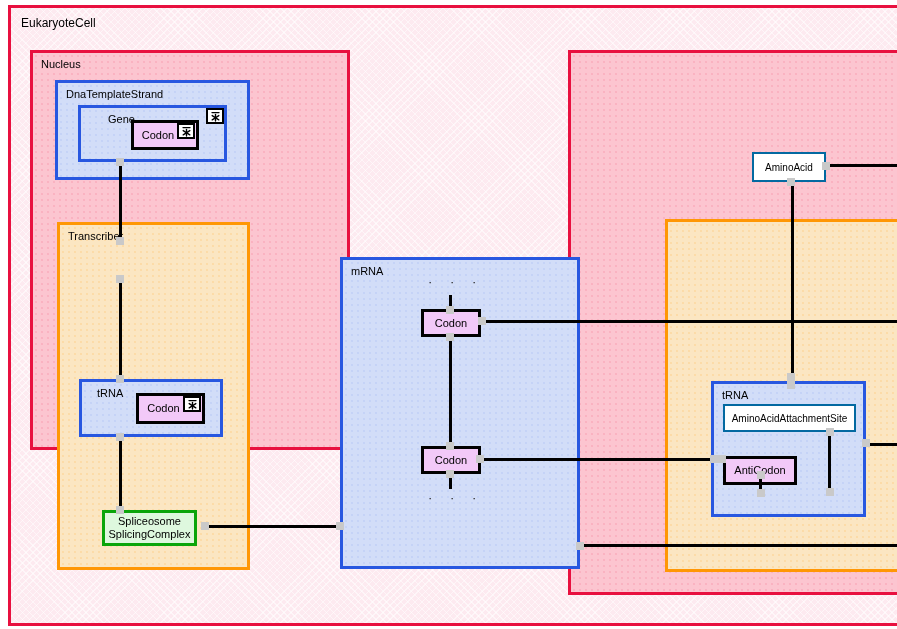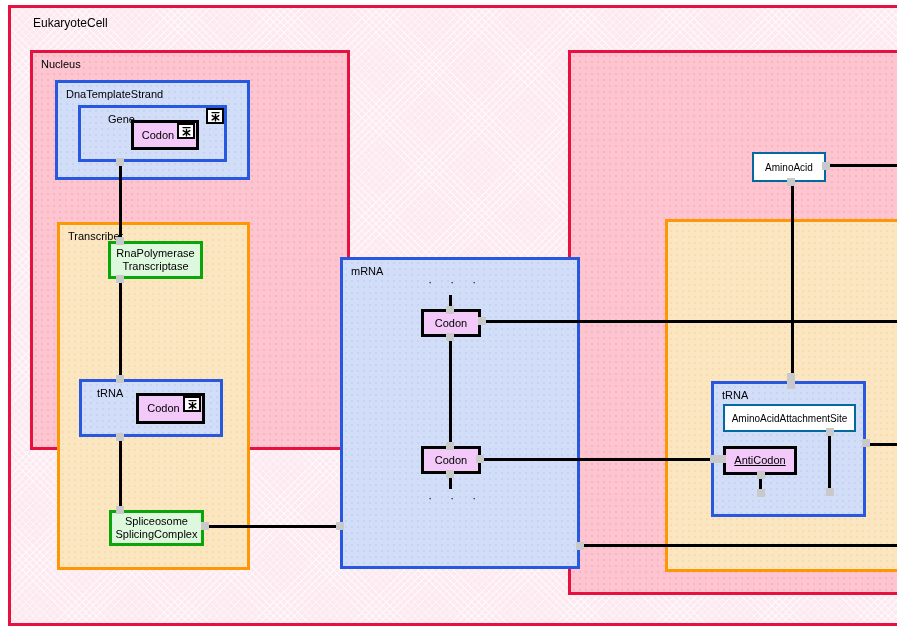--- a/index.html
+++ b/index.html
@@ -21,21 +21,21 @@
     background-size:6px 6px;
   }
   .blue-box{border:3px solid #2857e0;background-color:#d2ddf8;
     background-image:radial-gradient(rgba(40,87,224,0.08) 1px, transparent 1px);background-size:6px 6px;}
   .purple-box{border:3px solid #000000;background-color:#f2c9f8;}
   .green-box{border:3px solid #0aa50a;background-color:#def8de;}
   .orange-box{border:3px solid #ff9705;background-color:#fbe6c2;
     background-image:radial-gradient(rgba(255,151,5,0.14) 1px, transparent 1px);background-size:6px 6px;}
   .white-box{border:2px solid #0369a1;background:#ffffff;}
   .box-title{position:absolute;top:5px;left:8px;font-size:11px;white-space:nowrap;}
-  .cell-title{position:absolute;top:8px;left:22px;font-size:12px;}
+  .cell-title{position:absolute;top:8px;left:10px;font-size:12px;}
   .center-label{display:flex;flex-direction:column;align-items:center;justify-content:center;
     width:100%;height:100%;font-size:11px;line-height:13px;text-align:center;white-space:nowrap;}
   .small-label{font-size:10px;}
   .hline,.vline{position:absolute;background:#000;}
   .hline{height:3px;}
   .vline{width:3px;}
   .nub{position:absolute;width:8px;height:8px;background:#c9c9c9;}
   .nub-tall{width:8px;height:16px;}
   .nub-wide{width:16px;height:8px;}
   .mult-icon{position:absolute;width:18px;height:16px;background:#fff;border:2px solid #000;
@@ -85,44 +85,38 @@
         <line x1="2.2" y1="4.6" x2="8.8" y2="8.8"></line>
         <line x1="8.8" y1="4.6" x2="2.2" y2="8.8"></line>
       </svg>
     </div>
   </div>
 
   <div class="box orange-box" style="left:57px;top:222px;width:193px;height:348px;">
     <div class="box-title">Transcriber</div>
   </div>
 
-  <div class="box green-box" style="left:108px;top:241px;width:95px;height:38px;">
-    <div class="center-label">
-      <span>RnaPolymerase</span>
-      <span>Transcriptase</span>
-    </div>
-  </div>
 
   <div class="box blue-box" style="left:79px;top:379px;width:144px;height:58px;">
     <div class="box-title" style="left:15px;">tRNA</div>
   </div>
 
   <div class="box purple-box" style="left:136px;top:393px;width:69px;height:31px;">
     <div class="center-label" style="padding-right:14px;">Codon</div>
     <div class="mult-icon" style="top:0px;right:1px;">
       <svg width="11" height="11" viewBox="0 0 11 11" stroke="#000" stroke-width="1.4" stroke-linecap="round">
         <line x1="2" y1="1.6" x2="9" y2="1.6"></line>
         <line x1="5.5" y1="3.4" x2="5.5" y2="10"></line>
         <line x1="2.2" y1="4.6" x2="8.8" y2="8.8"></line>
         <line x1="8.8" y1="4.6" x2="2.2" y2="8.8"></line>
       </svg>
     </div>
   </div>
 
-  <div class="box green-box" style="left:109px;top:510px;width:95px;height:36px;">
+  <div class="box green-box" style="left:102px;top:510px;width:95px;height:36px;">
     <div class="center-label">
       <span>Spliceosome</span>
       <span>SplicingComplex</span>
     </div>
   </div>
 
   <div class="box blue-box" style="left:340px;top:257px;width:240px;height:312px;">
     <div class="box-title">mRNA</div>
   </div>
   <div class="ellipsis" style="left:428px;top:274px;">· · ·</div>
@@ -133,21 +127,21 @@
     <div class="center-label">Codon</div>
   </div>
   <div class="ellipsis" style="left:428px;top:490px;">· · ·</div>
 
   <div class="box blue-box" style="left:711px;top:381px;width:155px;height:136px;">
     <div class="box-title">tRNA</div>
   </div>
   <div class="box white-box" style="left:723px;top:404px;width:133px;height:28px;">
     <div class="center-label small-label">AminoAcidAttachmentSite</div>
   </div>
-  <div class="box purple-box" style="left:723px;top:446px;width:74px;height:29px;text-decoration:underline;">
+  <div class="box purple-box" style="left:723px;top:456px;width:74px;height:29px;">
     <div class="center-label">AntiCodon</div>
   </div>
 
   <div class="box white-box" style="left:752px;top:152px;width:74px;height:30px;">
     <div class="center-label small-label">AminoAcid</div>
   </div>
 
   <div class="vline" style="left:119px;top:162px;height:79px;"></div>
   <div class="vline" style="left:119px;top:279px;height:100px;"></div>
   <div class="vline" style="left:119px;top:437px;height:73px;"></div>

